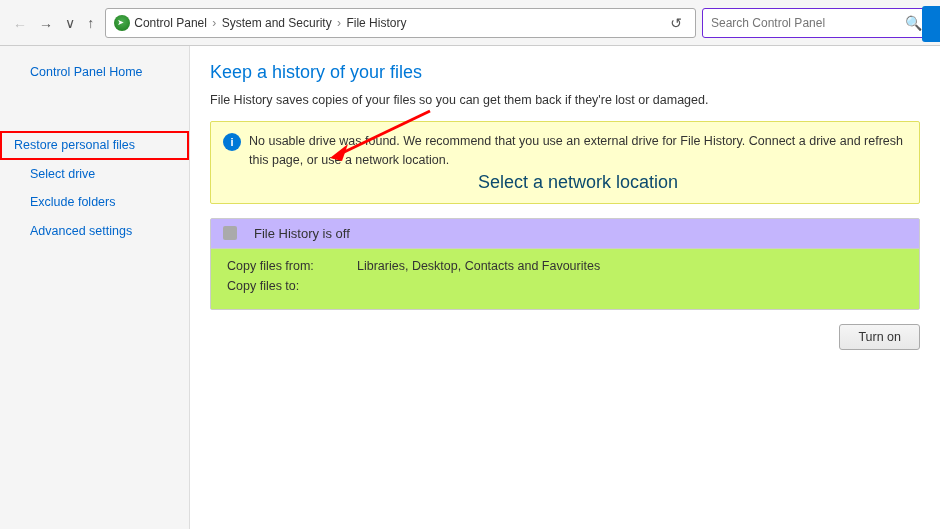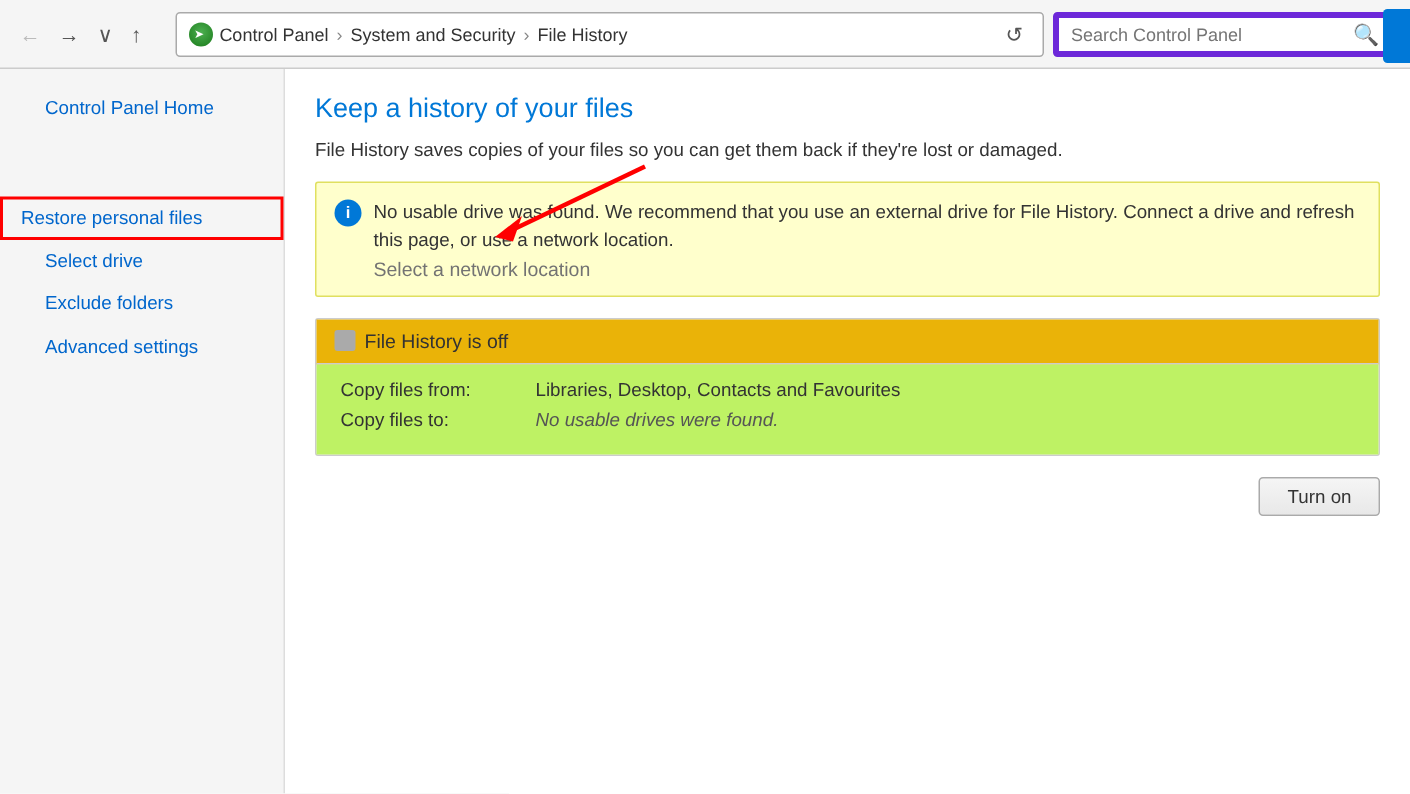--- a/index.html
+++ b/index.html
@@ -41,21 +41,20 @@
     .address-bar {
       display: flex;
       align-items: center;
       flex: 1;
       background: white;
       border: 1px solid #aaa;
       border-radius: 3px;
       padding: 3px 8px;
       height: 30px;
       gap: 4px;
-      margin-left: 12px;
     }
     .address-icon {
       width: 16px;
       height: 16px;
       background: radial-gradient(circle at 50% 40%, #4caf50, #1a7a1a);
       border-radius: 50%;
       flex-shrink: 0;
       position: relative;
     }
     .address-icon::after {
@@ -77,21 +76,21 @@
       border: none;
       cursor: pointer;
       font-size: 14px;
       color: #555;
       padding: 2px 5px;
     }
     .search-bar {
       display: flex;
       align-items: center;
       background: white;
-      border: 4px solid #6d28d9;
+      border: 1px solid #6d28d9;
       border-radius: 3px;
       padding: 3px 8px;
       height: 30px;
       width: 230px;
       gap: 4px;
     }
     .search-bar input {
       border: none;
       outline: none;
       font-size: 12px;
@@ -190,43 +189,44 @@
       justify-content: center;
       flex-shrink: 0;
       margin-top: 1px;
     }
     .info-text {
       font-size: 12.5px;
       color: #333;
       line-height: 1.5;
     }
     .info-link {
-      color: #737373;
-      cursor: pointer;
-      font-size: 13px;
+      color: #0c4a6e;
+      cursor: pointer;
+      font-size: 18px;
       text-decoration: none;
       display: block;
       margin-top: 2px;
+      text-align: center;
     }
 
     
     .fh-panel {
       border: 1px solid #ccc;
       border-radius: 2px;
       margin-bottom: 14px;
     }
     .fh-header {
-      background: #eab308;
+      background: #c4b5fd;
       padding: 7px 12px;
       font-size: 13px;
       color: #333;
       border-bottom: 1px solid #ccc;
       display: flex;
       align-items: center;
-      gap: 6px;
+      gap: 17px;
     }
     .fh-header-icon {
       width: 14px;
       height: 14px;
       background: #aaa;
       border-radius: 2px;
     }
     .fh-body {
       padding: 10px 16px;
       background: #bef264;
@@ -340,21 +340,20 @@
         <div class="fh-header-icon"></div>
         <span>File History is off</span>
       </div>
       <div class="fh-body">
         <div class="fh-row">
           <span class="fh-label">Copy files from:</span>
           <span class="fh-value">Libraries, Desktop, Contacts and Favourites</span>
         </div>
         <div class="fh-row">
           <span class="fh-label">Copy files to:</span>
-          <span class="fh-value italic">No usable drives were found.</span>
         </div>
       </div>
     </div>
 
     <button class="turn-on-btn">Turn on</button>
 
   </div>
 </div>
 
 </body></html>

